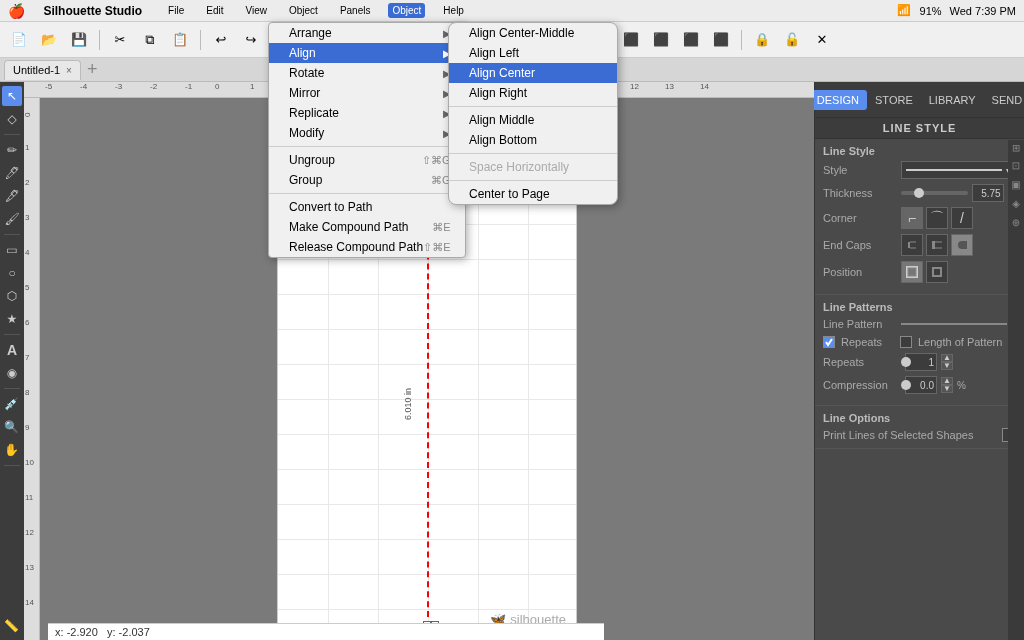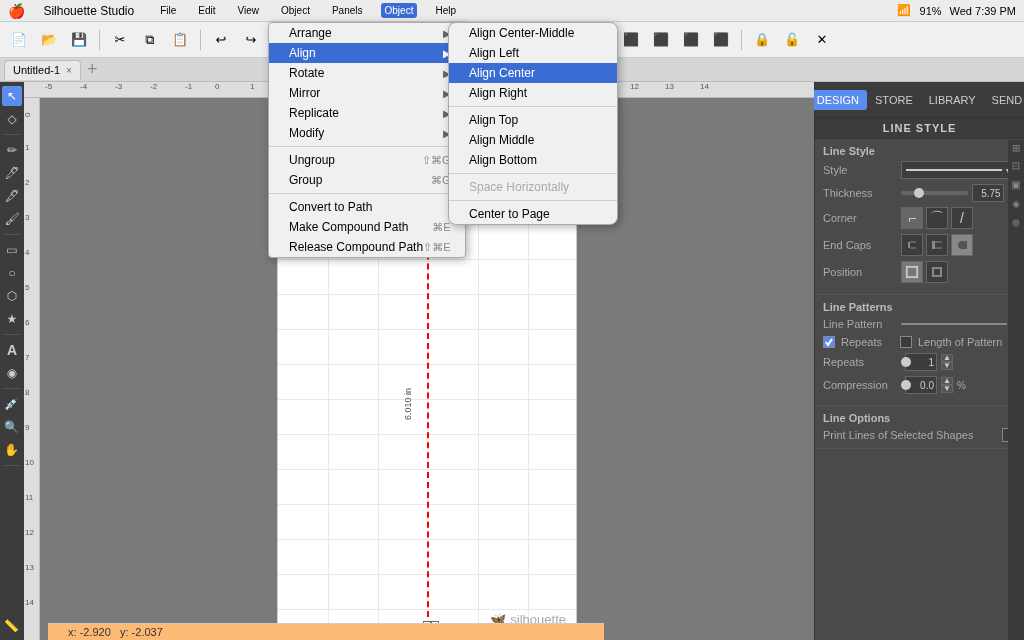--- a/index.html
+++ b/index.html
@@ -1,21 +1,21 @@
 <!DOCTYPE html>
 <html><head>
   <meta charset="utf-8">
   <style>
     * { box-sizing: border-box; margin: 0; padding: 0; }
     body { font-family: -apple-system, BlinkMacSystemFont, 'Helvetica Neue', Arial, sans-serif; font-size: 12px; background: #2b2b2b; overflow: hidden; width: 1024px; height: 640px; }
 
     
     #menu-bar { display: flex; align-items: center; background: #ececec; height: 22px; padding: 0 8px; gap: 14px; border-bottom: 1px solid #ccc; }
     #menu-bar .apple-icon { font-size: 14px; margin-right: 4px; }
-    #menu-bar .app-name { font-weight: normal; font-size: 12px; margin-right: 8px; }
+    #menu-bar .app-name { font-weight: bold; font-size: 12px; margin-right: 8px; }
     #menu-bar .menu-item { font-size: 10px; cursor: pointer; padding: 2px 4px; }
     #menu-bar .menu-item.active { background: #3a6cd4; color: white; border-radius: 3px; }
     .menu-bar-right { margin-left: auto; display: flex; align-items: center; gap: 8px; font-size: 11px; }
 
     
     #toolbar { display: flex; align-items: center; background: #f0f0f0; height: 36px; padding: 0 6px; border-bottom: 1px solid #ccc; gap: 4px; }
     .toolbar-btn { width: 26px; height: 26px; display: flex; align-items: center; justify-content: center; border: 1px solid transparent; border-radius: 3px; cursor: pointer; font-size: 13px; }
     .toolbar-sep { width: 1px; height: 20px; background: #bbb; margin: 0 3px; }
     .toolbar-input { height: 20px; width: 40px; border: 1px solid #aaa; border-radius: 2px; font-size: 11px; padding: 0 3px; background: white; }
 
@@ -95,21 +95,21 @@
 
     .ctx-menu-item { display: flex; align-items: center; justify-content: space-between; padding: 3px 14px 3px 20px; font-size: 12px; cursor: pointer; white-space: nowrap; }
     .ctx-menu-item.active { background: #3a6cd4; color: white; }
     .ctx-menu-item.disabled { color: #aaa; cursor: default; }
     .ctx-sep { height: 1px; background: #ccc; margin: 3px 0; }
     .ctx-arrow { font-size: 10px; color: #666; }
     .ctx-menu-item.active .ctx-arrow { color: white; }
     .ctx-shortcut { color: #888; font-size: 11px; }
 
     
-    #coord-display { position: absolute; bottom: 0; left: 24px; background: #fdba74; padding: 2px 20px; font-size: 11px; color: #333; border-top: 1px solid #ccc; width: calc(100% - 24px - 210px); }
+    #coord-display { position: absolute; bottom: 0; left: 24px; background: #ffffff; padding: 2px 7px; font-size: 11px; color: #333; border-top: 1px solid #ccc; width: calc(100% - 24px - 210px); }
   </style>
 </head>
 <body>
 
 <div id="menu-bar">
   <span class="apple-icon">🍎</span>
   <span class="app-name">Silhouette Studio</span>
   <span class="menu-item">File</span>
   <span class="menu-item">Edit</span>
   <span class="menu-item">View</span>
@@ -503,23 +503,20 @@
       <span>Align Left</span>
     </div>
     <div class="ctx-menu-item active">
       <span>Align Center</span>
     </div>
     <div class="ctx-menu-item">
       <span>Align Right</span>
     </div>
     <div class="ctx-sep"></div>
     <div class="ctx-menu-item">
-      <span>Align Top</span>
-    </div>
-    <div class="ctx-menu-item">
       <span>Align Middle</span>
     </div>
     <div class="ctx-menu-item">
       <span>Align Bottom</span>
     </div>
     <div class="ctx-sep"></div>
     <div class="ctx-menu-item disabled">
       <span>Space Horizontally</span>
     </div>
     <div class="ctx-sep"></div>

